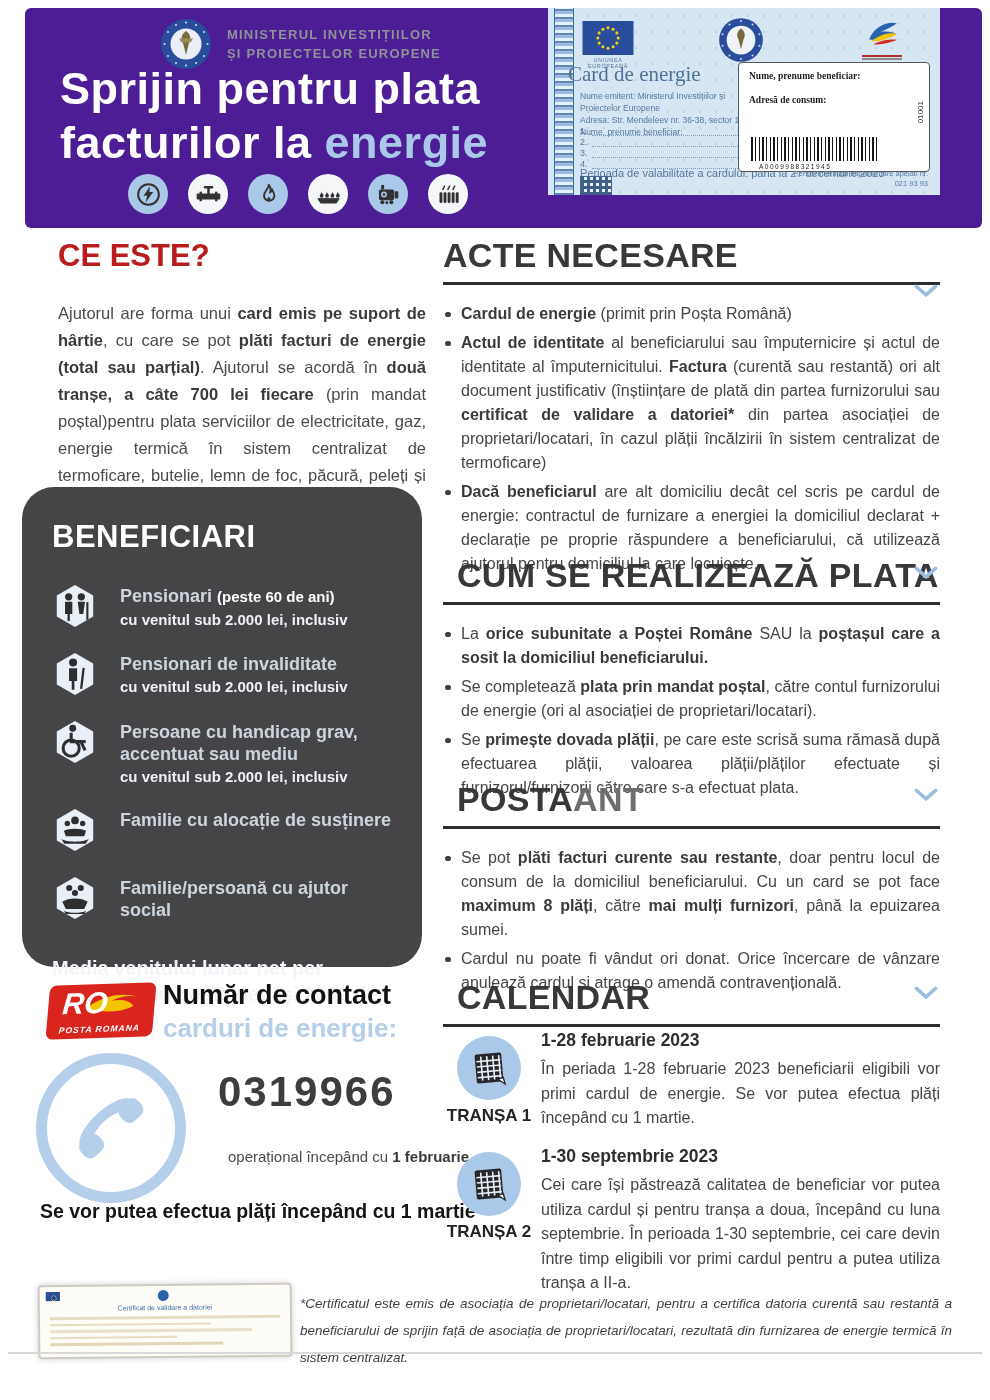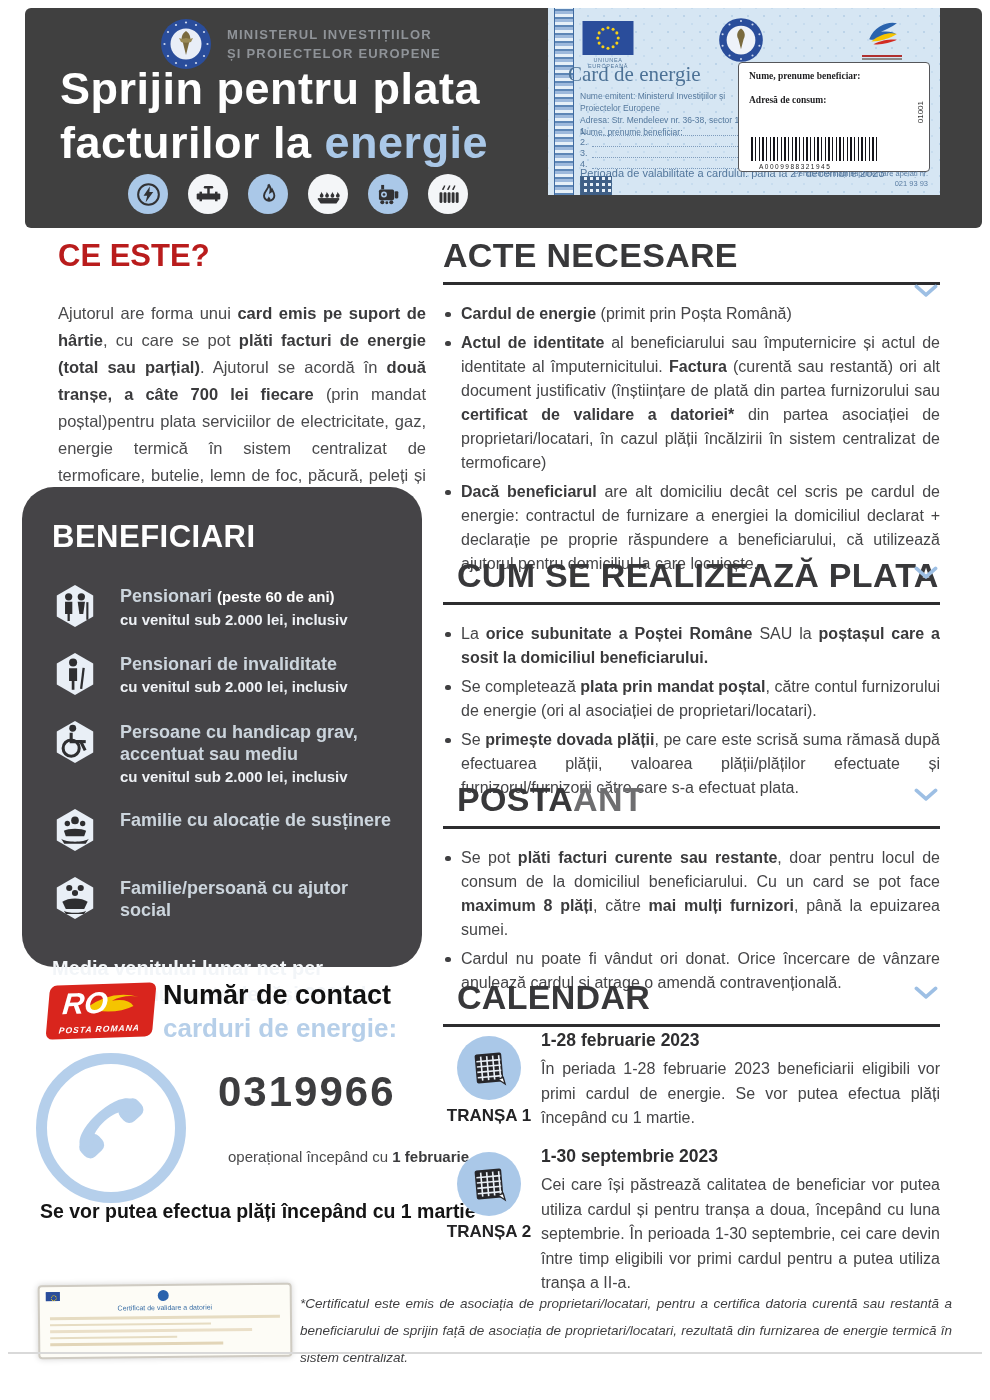--- a/index.html
+++ b/index.html
@@ -1,19 +1,19 @@
 <!DOCTYPE html>
 <html><head>
 <meta charset="utf-8">
 <style>
   html,body{margin:0;padding:0;background:#ffffff;}
   .page{position:relative;width:990px;height:1400px;background:#fff;overflow:hidden;
         font-family:"Liberation Sans",sans-serif;color:#48484a;}
   
-  .banner{position:absolute;left:25px;top:8px;width:957px;height:220px;background:#404040;border-radius:6px;}
+  .banner{position:absolute;left:25px;top:8px;width:957px;height:220px;background:#4c1d95;border-radius:6px;}
   .gov-logo{position:absolute;left:135px;top:10px;width:52px;height:52px;}
   .ministry{position:absolute;left:202px;top:17px;font-size:13px;font-weight:700;color:#8f9398;
             letter-spacing:1.2px;line-height:19px;}
   .title{position:absolute;left:35px;top:54px;margin:0;font-size:45px;font-weight:800;color:#ffffff;
          line-height:54px;letter-spacing:.5px;}
   .title .accent{color:#aac8e8;}
   .energy-icons{position:absolute;left:103px;top:166px;display:flex;gap:20px;}
   .eicon{width:40px;height:40px;border-radius:50%;display:flex;align-items:center;justify-content:center;}
   .eicon.cb{background:#aac8e8;} .eicon.cw{background:#f4f6f8;}
   .eicon svg{width:27px;height:27px;}

